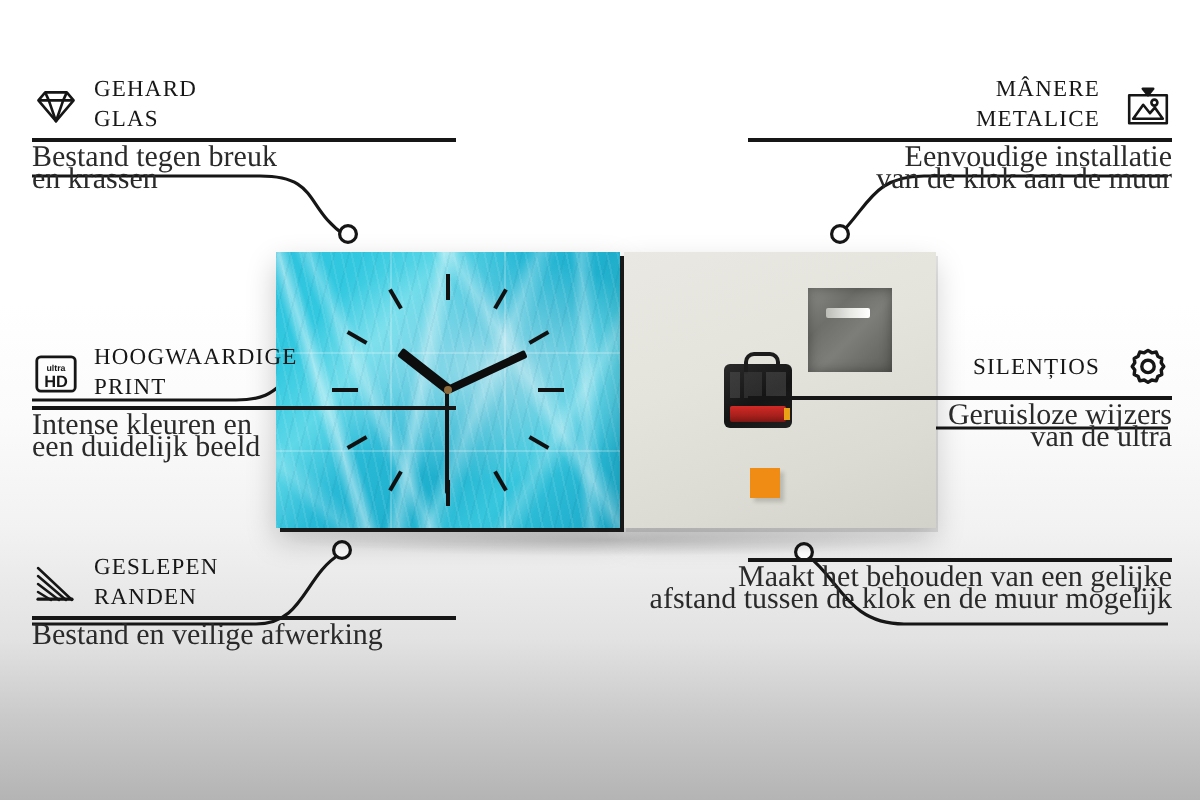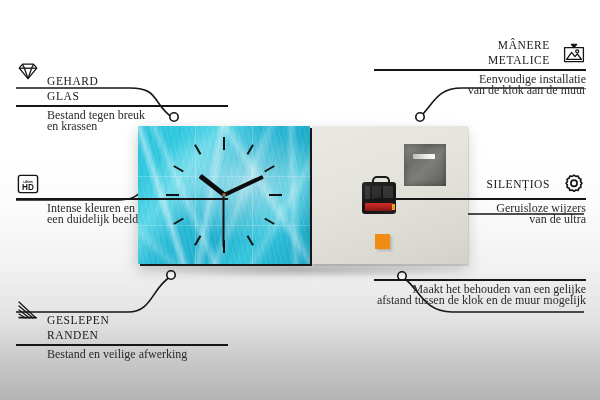--- a/index.html
+++ b/index.html
@@ -193,29 +193,28 @@
     line-height: 14.5px;
     text-transform: uppercase;
     white-space: nowrap;
   }
   .callout .rule {
     height: 1.6px;
     background: #161616;
     margin-top: 2px;
   }
   .callout .desc {
-    font-size: 12px;
+    font-size: 15px;
     color: #2a2a2a;
     line-height: 11.5px;
     margin-top: 3px;
     white-space: pre-line;
-    margin-left: 31px;
   }
   .callout.left .head { justify-content: flex-start; }
-  .callout.left .title { text-align: left; margin-top: 36px; }
+  .callout.left .title { text-align: left; }
   .callout.left .desc { text-align: left; }
   .callout.right .head { justify-content: flex-end; gap: 12px; }
   .callout.right .title { text-align: right; }
   .callout.right .desc { text-align: right; }
 
   .ico { width: 24px; height: 24px; flex: 0 0 24px; display:block; }
 
   
   #co-glass   { left: 16px;  top: 38px;  width: 292px; }
   #co-print   { left: 16px;  top: 172px; width: 292px; }
@@ -344,20 +343,24 @@
 en krassen</div>
   </div>
 
   <div class="callout left" id="co-print">
     <div class="head">
       <svg class="ico" viewBox="0 0 24 24">
         <rect x="2.4" y="3.4" width="19.2" height="17.2" rx="2" fill="none" stroke="#161616" stroke-width="1.4"></rect>
         <text x="12" y="10.6" text-anchor="middle" font-family="Liberation Sans, sans-serif" font-size="4.4" font-weight="bold" fill="#161616">ultra</text>
         <text x="12" y="18.4" text-anchor="middle" font-family="Liberation Sans, sans-serif" font-size="8.2" font-weight="bold" fill="#161616">HD</text>
       </svg>
+      <div class="title">
+        <div>HOOGWAARDIGE</div>
+        <div>PRINT</div>
+      </div>
     </div>
     <div class="rule" style="width:212px"></div>
     <div class="desc">Intense kleuren en
 een duidelijk beeld</div>
   </div>
 
   <div class="callout left" id="co-edges">
     <div class="head">
       <svg class="ico" viewBox="0 0 24 24">
         <g stroke="#161616" stroke-width="1.25" stroke-linecap="round">

